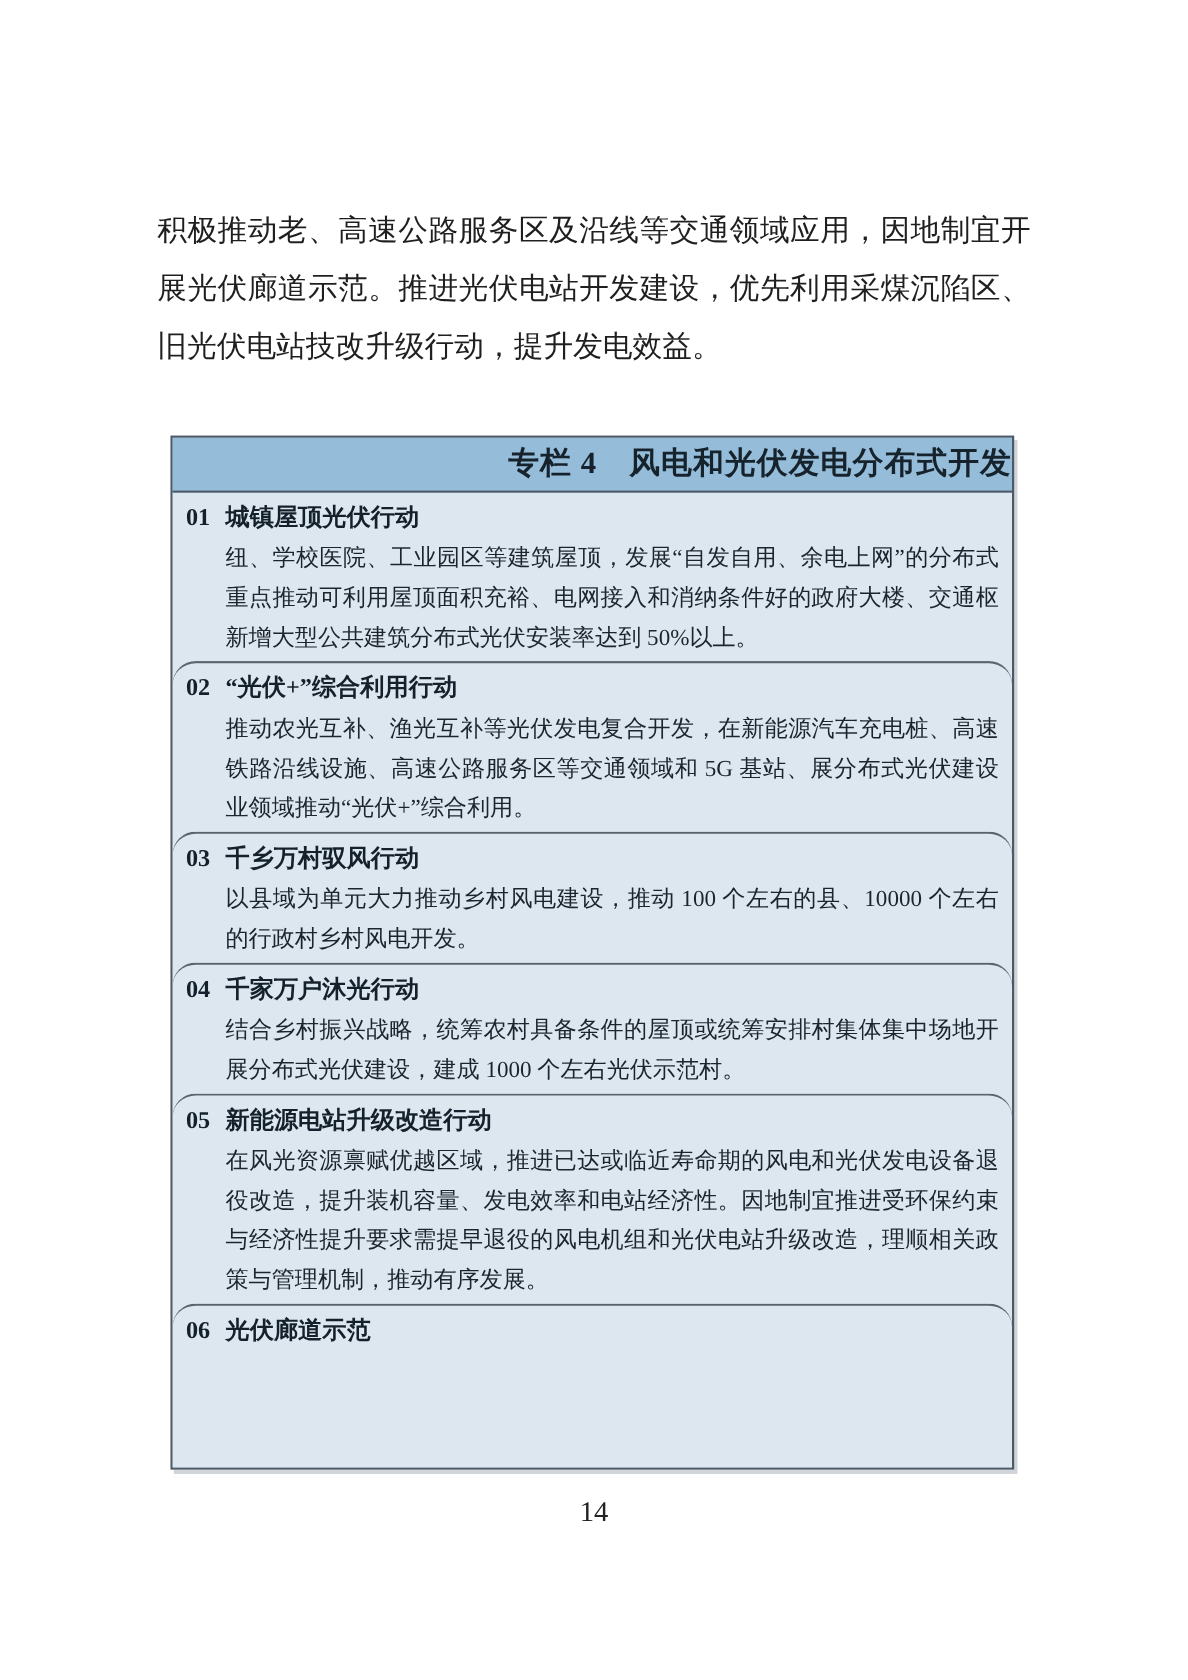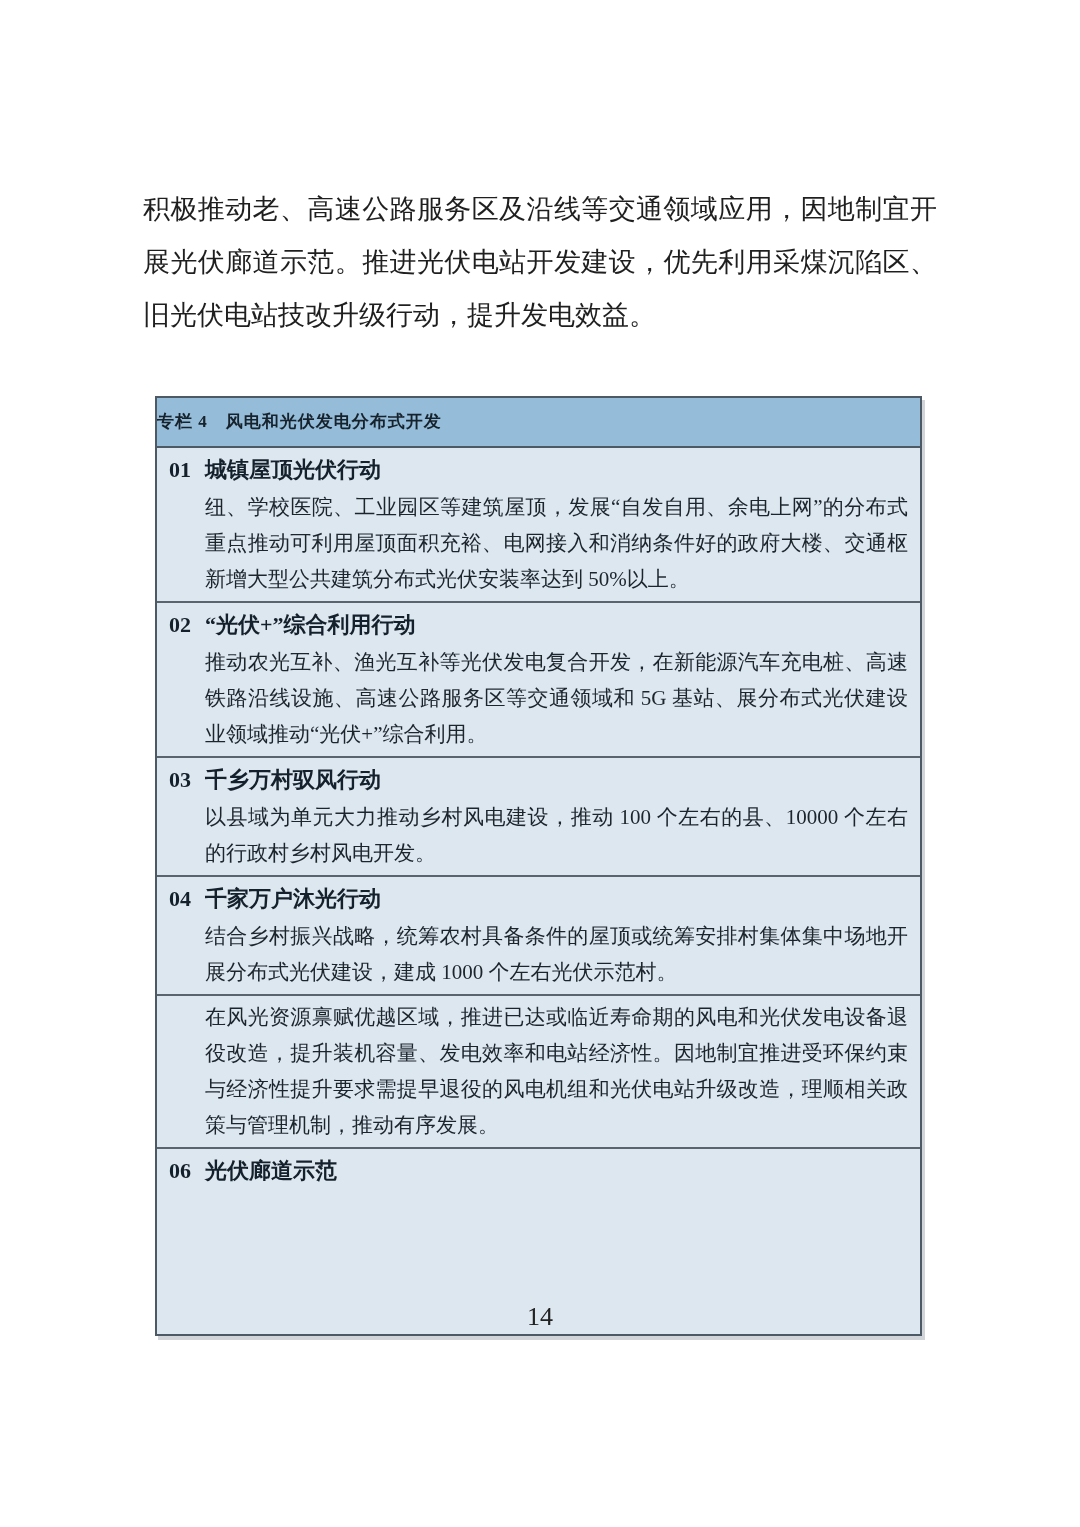--- a/index.html
+++ b/index.html
@@ -23,44 +23,44 @@
   .box {
     position:absolute; left:155px; top:396px; width:763px;
     border:2px solid var(--box-border,#4d5a66);
     box-shadow:3px 4px 0 rgba(140,150,160,0.40);
     background:var(--body-bg,#dde7f0);
   }
   .box-header {
     height:48px; line-height:48px;
     background:var(--header-bg,#95bdd9);
     color:var(--header-text,#16222c);
-    text-align:left; font-weight:bold; font-size:17px;
+    text-align:right; font-weight:bold; font-size:28px;
     letter-spacing:1px;
     border-bottom:2px solid var(--box-border,#4d5a66);
   }
   .box-body {
     background:var(--body-bg,#dde7f0);
     height:886px; overflow:hidden;
   }
-  .section { padding:3px 12px 4px 12px; }
+  .section { padding:3px 12px 4px 12px;border-radius:21px; }
   .section + .section { border-top:2px solid var(--separator,#5a646e); }
   .section-title-row {
     display:flex; gap:9px;
     font-size:22px; line-height:38px; font-weight:600;
     color:#14202b;
   }
   .section-num { min-width:27px; }
   .section-line {
     margin-left:36px; font-size:21px; line-height:36px;
     color:#1c242c; white-space:nowrap;
   }
   .section-line.jl { white-space:normal; text-align:justify; text-align-last:justify; }
   
   .page-number {
-    position:absolute; top:1302px; left:0; width:100%;
+    position:absolute; top:1360px; left:0; width:100%;
     text-align:center; font-size:26px; color:#222222;
   }
 </style>
 </head>
 <body>
 
 <div class="page">
 
   <div class="intro">
     <div class="intro-line jl">积极推动老、高速公路服务区及沿线等交通领域应用，因地制宜开</div>
@@ -104,20 +104,24 @@
       <div class="section">
         <div class="section-title-row">
           <span class="section-num">04</span>
           <span class="section-title">千家万户沐光行动</span>
         </div>
         <div class="section-line jl">结合乡村振兴战略，统筹农村具备条件的屋顶或统筹安排村集体集中场地开</div>
         <div class="section-line">展分布式光伏建设，建成 1000 个左右光伏示范村。</div>
       </div>
 
       <div class="section">
+        <div class="section-title-row">
+          <span class="section-num">05</span>
+          <span class="section-title">新能源电站升级改造行动</span>
+        </div>
         <div class="section-line jl">在风光资源禀赋优越区域，推进已达或临近寿命期的风电和光伏发电设备退</div>
         <div class="section-line jl">役改造，提升装机容量、发电效率和电站经济性。因地制宜推进受环保约束</div>
         <div class="section-line jl">与经济性提升要求需提早退役的风电机组和光伏电站升级改造，理顺相关政</div>
         <div class="section-line">策与管理机制，推动有序发展。</div>
       </div>
 
       <div class="section">
         <div class="section-title-row">
           <span class="section-num">06</span>
           <span class="section-title">光伏廊道示范</span>

